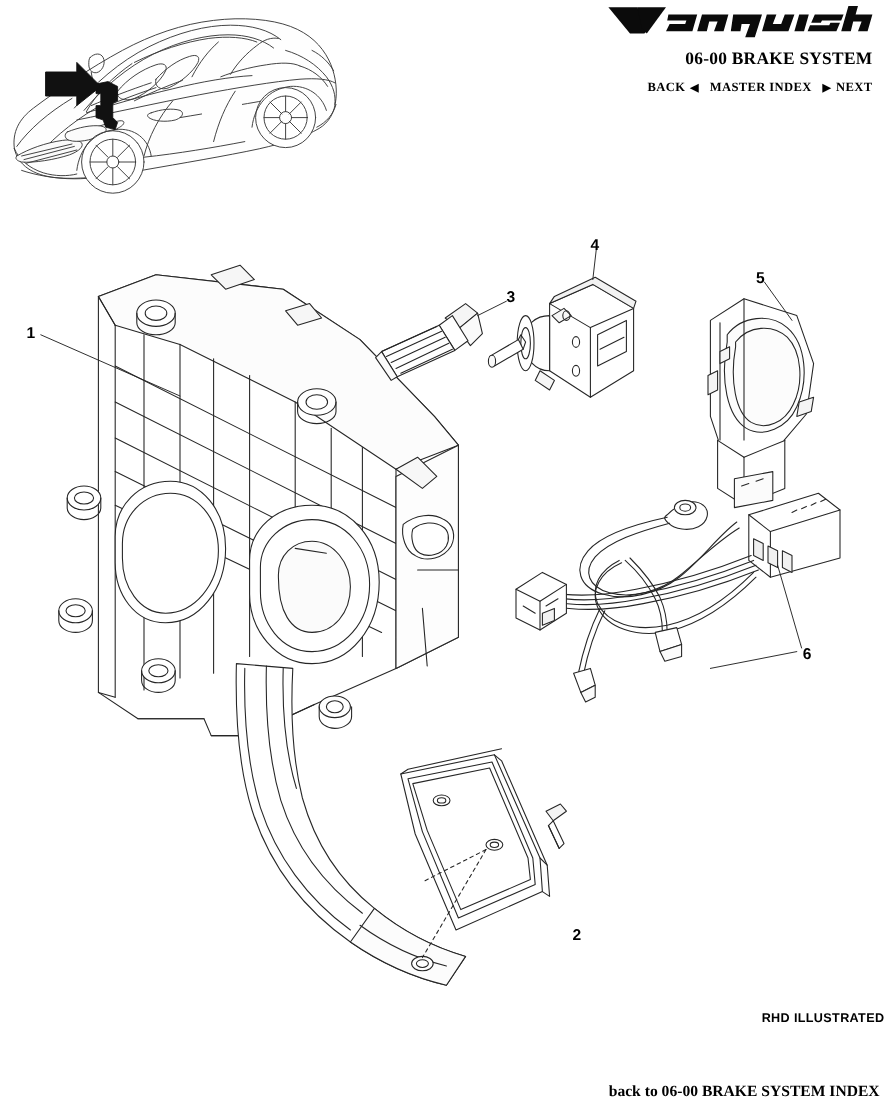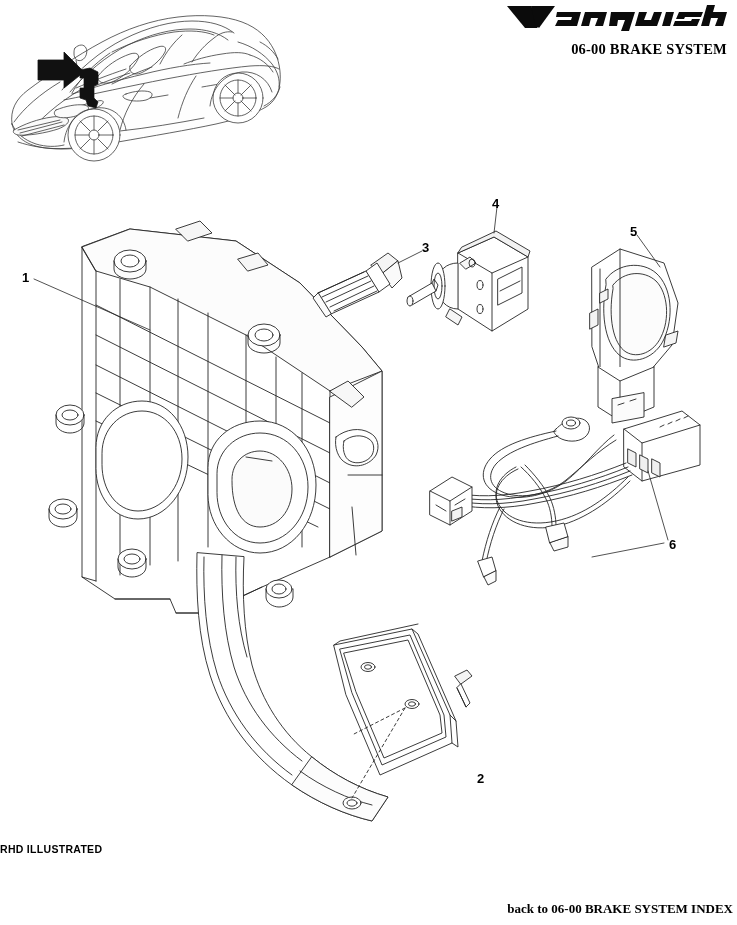--- a/index.html
+++ b/index.html
@@ -76,21 +76,21 @@
     font-size: 13px;
     color: #000;
     line-height: 1;
   }
 
   
   #rhd-note {
     position: absolute;
     left: 0; top: 843px;
     width: 737px;
-    text-align: left;
+    text-align: right;
     font-family: "Liberation Sans", sans-serif;
     font-weight: bold;
     font-size: 10.5px;
     letter-spacing: 0.3px;
   }
 
   
   #footer {
     position: absolute;
     left: 0; top: 868px;
@@ -250,20 +250,23 @@
         <path d="M161,10 L169,10 L165,24 L157,24 Z"></path>
 
         <path d="M174,10 L198,10 L196,15 L180,15 L179,17 L195,17 L192,24 L168,24 L170,19 L186,19 L187,17 L171,17 Z"></path>
 
         <path d="M202,3 L210,3 L208,10 L222,10 L218,24 L210,24 L213,16 L206,16 L204,24 L196,24 Z"></path>
       </g>
     </svg>
 
     <div id="section-title">06-00 BRAKE SYSTEM</div>
 
+    <div id="navbar">
+      <span class="nav-link">BACK</span><span class="gap-s"></span><span class="arrow">◀</span><span class="gap-m"></span><span class="nav-link">MASTER INDEX</span><span class="gap-m"></span><span class="arrow">▶</span><span class="gap-s"></span><span class="nav-link">NEXT</span>
+    </div>
   </div>
 </div>
 
 <div id="diagram">
   <svg width="737" height="660" viewBox="0 0 737 660" xmlns="http://www.w3.org/2000/svg">
     <g fill="none" stroke="#262626" stroke-width="0.9" stroke-linejoin="round" stroke-linecap="round">
 
       <g>
 
         <path d="M82,72 L82,402 L115,424 L170,424 L176,438 L206,438

